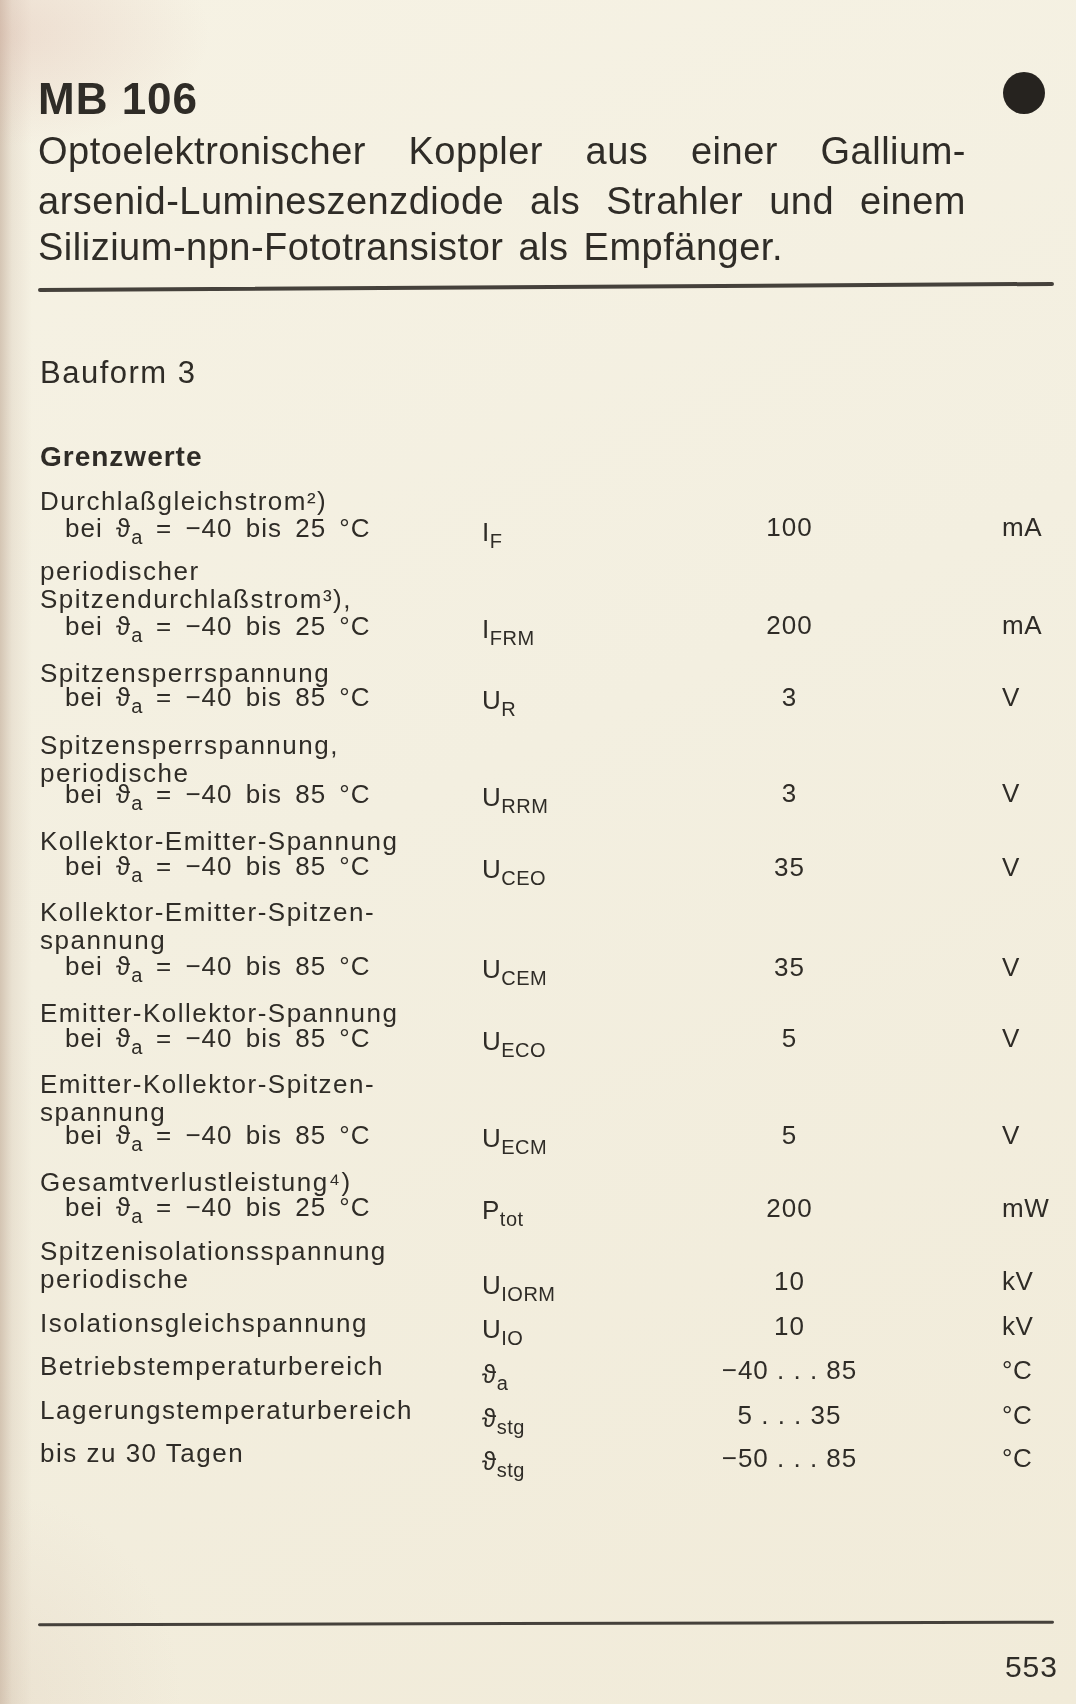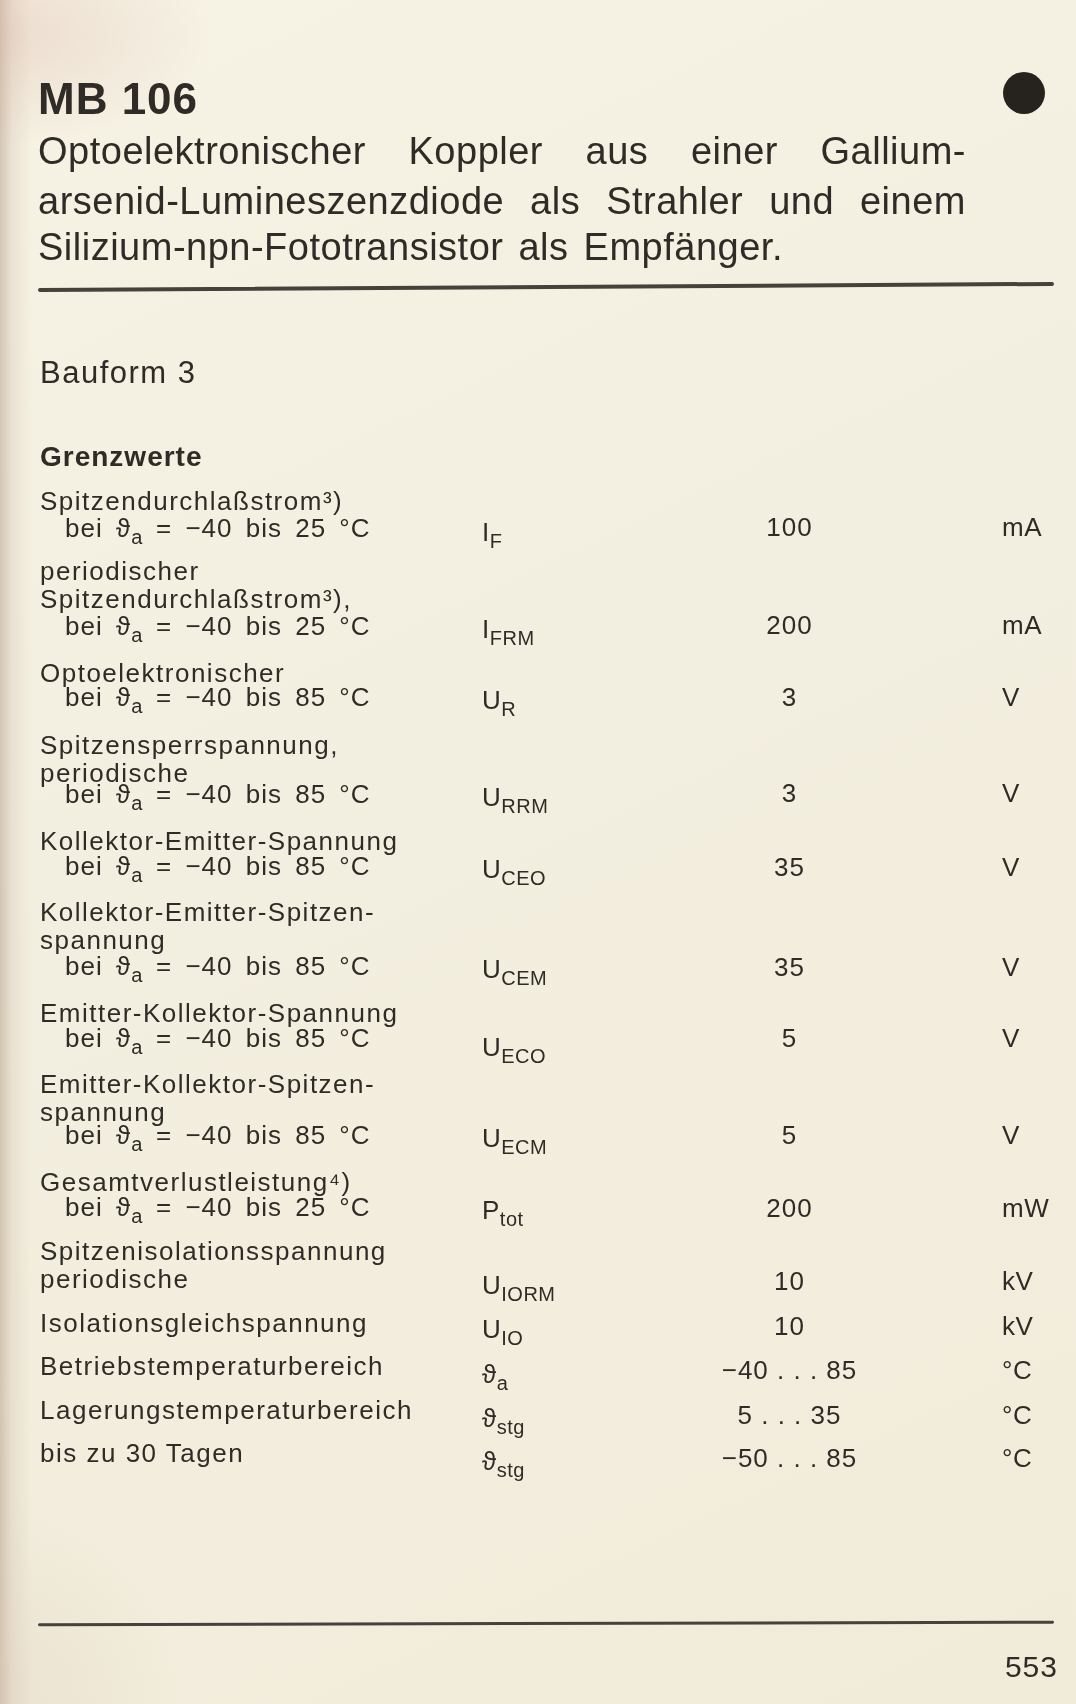--- a/index.html
+++ b/index.html
@@ -42,42 +42,42 @@
 <div class="abs desc-line" style="left:38px;top:224px;word-spacing:4px;">Silizium-npn-Fototransistor als Empfänger.</div>
 
 <div class="abs rule" style="left:38px;top:285px;width:1016px;height:4px;transform:rotate(-0.35deg);"></div>
 
 <div class="abs bauform" style="left:40px;top:355px;">Bauform 3</div>
 
 <div class="abs sect" style="left:40px;top:441px;">Grenzwerte</div>
 
 <div class="row" style="top:487px;">
   <div class="lbl">
-    <div class="lline">Spitzendurchlaßstrom³)</div>
+    <div class="lline">Durchlaßgleichstrom²)</div>
   </div>
   <div class="cond" style="top:26px;"><span>bei </span><span>ϑ</span><span class="sub">a</span><span> = −40 bis 25 °C</span></div>
   <div class="sym" style="top:30px;"><span>I</span><span class="sub">F</span></div>
   <div class="val" style="top:25px;">100</div>
   <div class="unit" style="top:25px;">mA</div>
 </div>
 
 <div class="row" style="top:557px;">
   <div class="lbl">
     <div class="lline">periodischer</div>
     <div class="lline">Spitzendurchlaßstrom³),</div>
   </div>
   <div class="cond" style="top:54px;"><span>bei </span><span>ϑ</span><span class="sub">a</span><span> = −40 bis 25 °C</span></div>
   <div class="sym" style="top:57px;"><span>I</span><span class="sub">FRM</span></div>
   <div class="val" style="top:53px;">200</div>
   <div class="unit" style="top:53px;">mA</div>
 </div>
 
 <div class="row" style="top:659px;">
   <div class="lbl">
-    <div class="lline">Optoelektronischer</div>
+    <div class="lline">Spitzensperrspannung</div>
   </div>
   <div class="cond" style="top:23px;"><span>bei </span><span>ϑ</span><span class="sub">a</span><span> = −40 bis 85 °C</span></div>
   <div class="sym" style="top:26px;"><span>U</span><span class="sub">R</span></div>
   <div class="val" style="top:23px;">3</div>
   <div class="unit" style="top:23px;">V</div>
 </div>
 
 <div class="row" style="top:731px;">
   <div class="lbl">
     <div class="lline">Spitzensperrspannung,</div>
@@ -108,21 +108,21 @@
   <div class="sym" style="top:56px;"><span>U</span><span class="sub">CEM</span></div>
   <div class="val" style="top:54px;">35</div>
   <div class="unit" style="top:54px;">V</div>
 </div>
 
 <div class="row" style="top:999px;">
   <div class="lbl">
     <div class="lline">Emitter-Kollektor-Spannung</div>
   </div>
   <div class="cond" style="top:24px;"><span>bei </span><span>ϑ</span><span class="sub">a</span><span> = −40 bis 85 °C</span></div>
-  <div class="sym" style="top:33px;"><span>U</span><span class="sub">ECO</span></div>
+  <div class="sym" style="top:27px;"><span>U</span><span class="sub">ECO</span></div>
   <div class="val" style="top:24px;">5</div>
   <div class="unit" style="top:24px;">V</div>
 </div>
 
 <div class="row" style="top:1070px;">
   <div class="lbl">
     <div class="lline">Emitter-Kollektor-Spitzen-</div>
     <div class="lline">spannung</div>
   </div>
   <div class="cond" style="top:50px;"><span>bei </span><span>ϑ</span><span class="sub">a</span><span> = −40 bis 85 °C</span></div>

